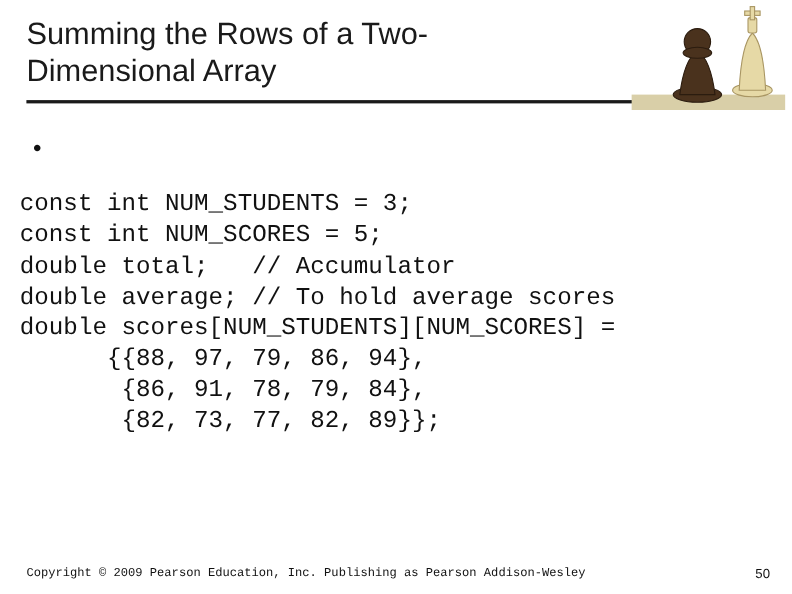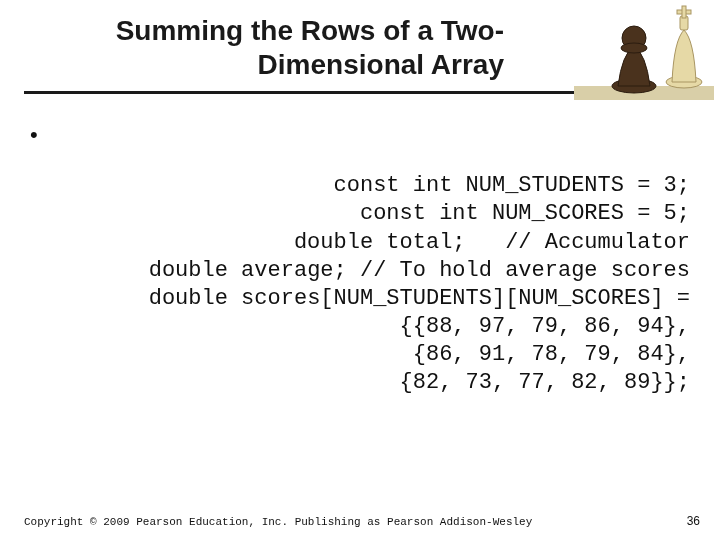--- a/index.html
+++ b/index.html
@@ -10,25 +10,24 @@
     font-family: Arial, Helvetica, sans-serif;
     position: relative;
     overflow: hidden;
   }
   .header-wrap {
     position: relative;
     padding: 14px 24px 0 24px;
   }
   .title {
     font-size: 28px;
-    font-weight: bold;
+    font-weight: normal;
     color: #1a1a1a;
     line-height: 1.2;
     max-width: 480px;
-    text-align: right;
   }
   .header-rule {
     margin-top: 10px;
     height: 3px;
     background: #1a1a1a;
     width: 100%;
   }
   .chess-img {
     position: absolute;
     right: 6px;
@@ -51,21 +50,20 @@
     font-size: 22px;
     line-height: 30px;
   }
   .code-block {
     font-family: "Courier New", Courier, monospace;
     font-size: 22px;
     color: #111;
     white-space: pre;
     line-height: 1.28;
     margin-left: -12px;
-    text-align: right;
   }
   .footer {
     position: absolute;
     bottom: 12px;
     left: 24px;
     font-size: 11px;
     font-family: Liberation Mono, monospace;
     color: #111;
   }
   .page-num {
@@ -112,13 +110,13 @@
 const int NUM_SCORES = 5;
 double total;   // Accumulator
 double average; // To hold average scores
 double scores[NUM_STUDENTS][NUM_SCORES] =
       {{88, 97, 79, 86, 94},
        {86, 91, 78, 79, 84},
        {82, 73, 77, 82, 89}};</div>
 </div>
 
 <div class="footer">Copyright © 2009 Pearson Education, Inc. Publishing as Pearson Addison-Wesley</div>
-<div class="page-num">36</div>
+<div class="page-num">50</div>
 
 </body></html>

